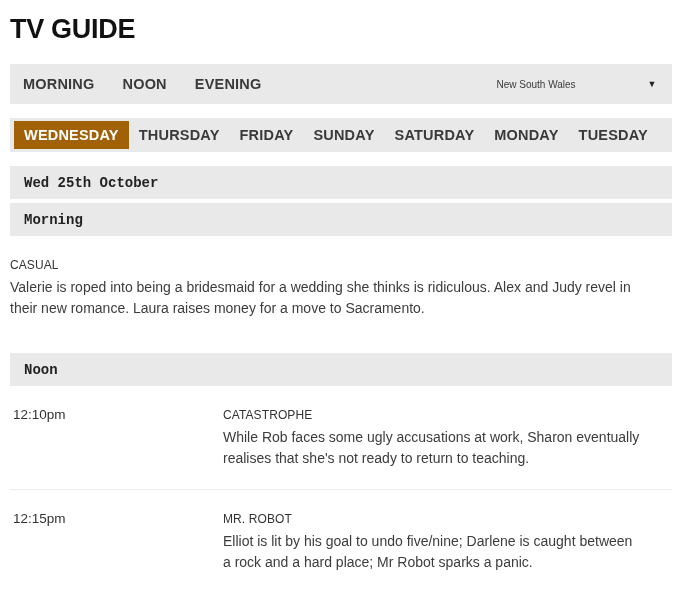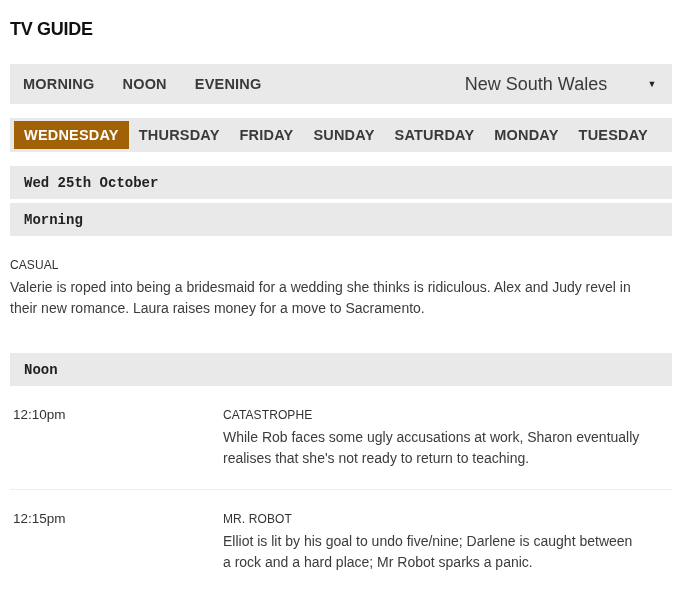--- a/index.html
+++ b/index.html
@@ -16,21 +16,21 @@
     -webkit-font-smoothing: antialiased;
   }
 
   .page {
     width: 682px;
     box-sizing: border-box;
   }
 
   
   .page-title {
-    font-size: 18px;
+    font-size: 27px;
     font-weight: bold;
     color: #111111;
     letter-spacing: -0.3px;
     padding: 12px 0 0 10px;
     margin: 0;
     line-height: 34px;
   }
 
   
   .bar {
@@ -65,21 +65,21 @@
   .region-select-wrap {
     position: absolute;
     right: 0;
     top: 0;
     height: 40px;
     width: 240px;
     display: flex;
     align-items: center;
   }
   .region-select-label {
-    font-size: 18px;
+    font-size: 10px;
     color: #3a3a3a;
     text-align: center;
     flex: 1;
     white-space: nowrap;
   }
   .region-chevron {
     width: 24px;
     text-align: center;
     font-size: 9px;
     color: #222222;

